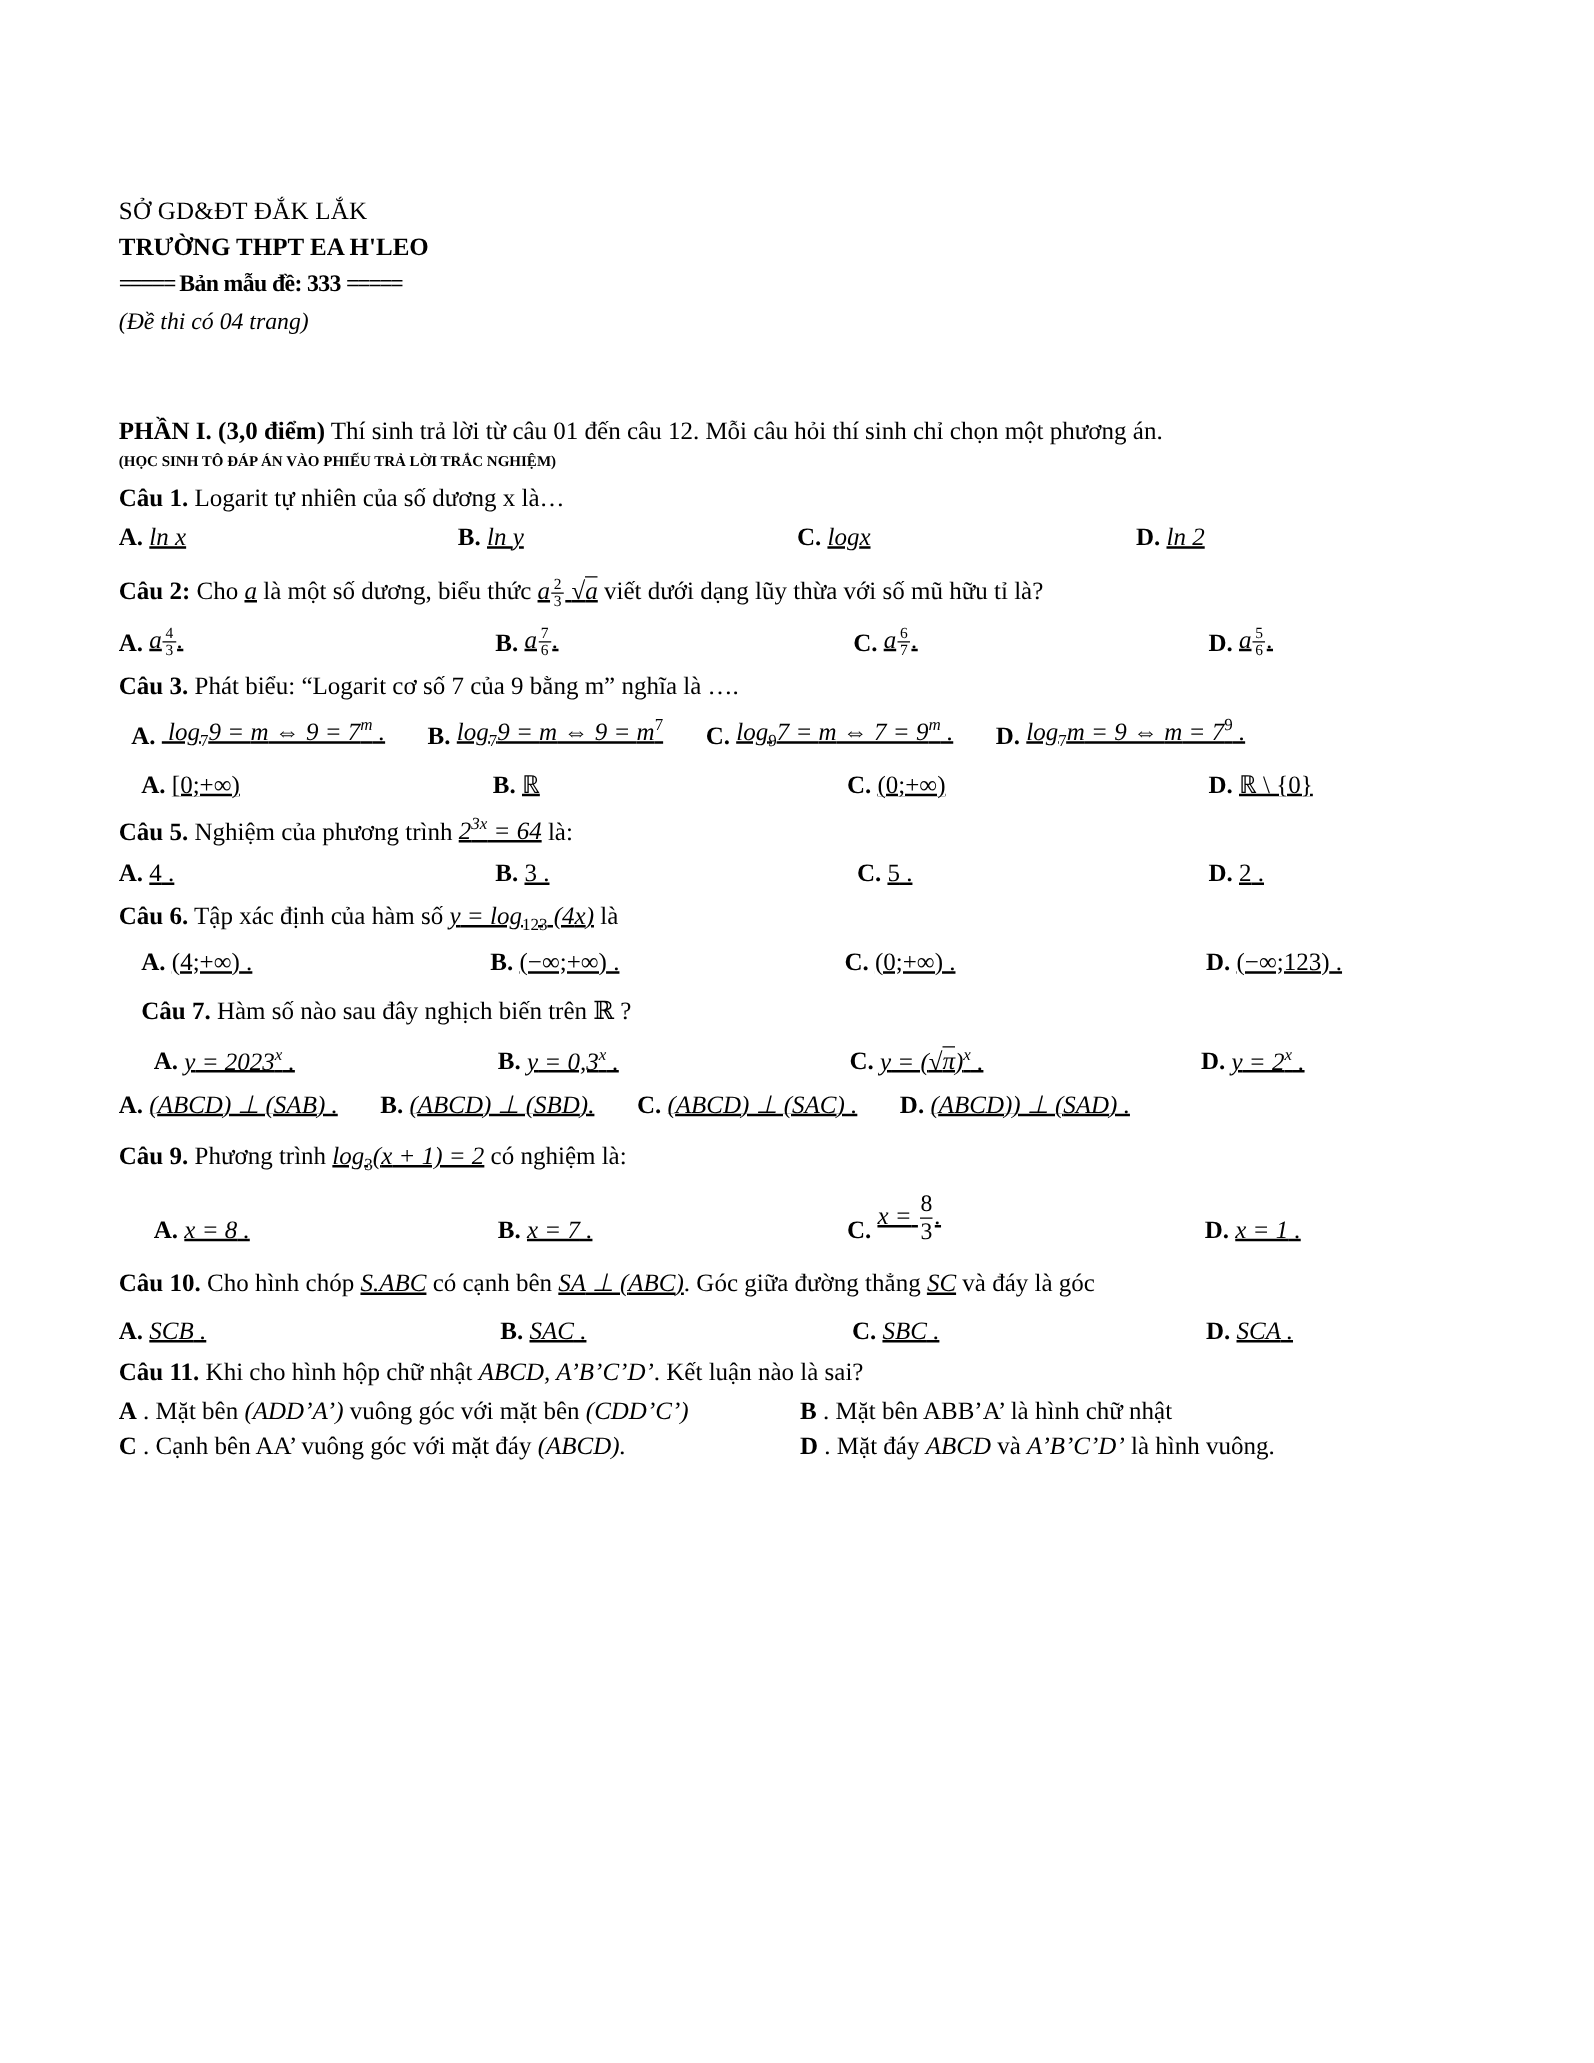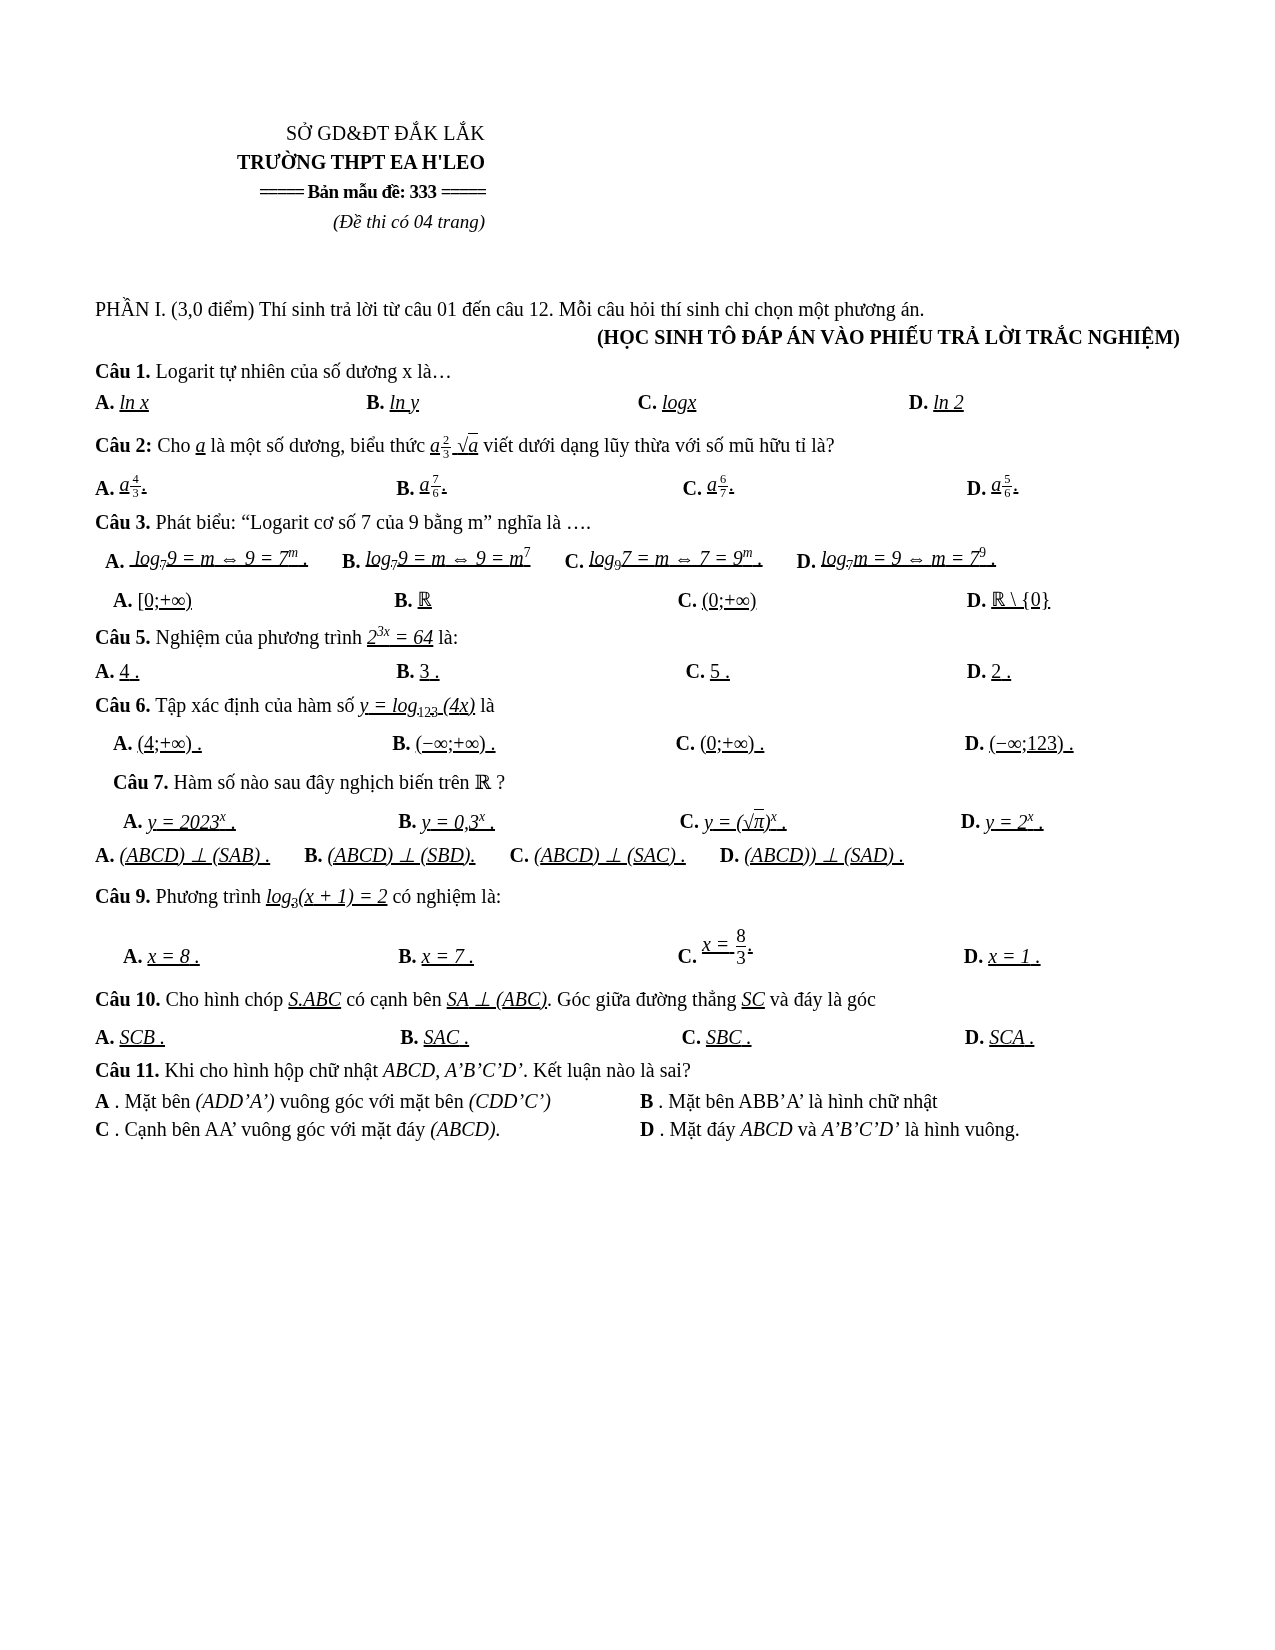--- a/index.html
+++ b/index.html
@@ -22,22 +22,23 @@
     width: 1275px;
   }
   
   .header {
     display: flex;
     flex-direction: row;
     align-items: flex-start;
   }
   .hdr-left {
     width: 390px;
-    text-align: right;
+    text-align: left;
     padding-top: 2px;
+    margin-top: 36px;
   }
   .hdr-right {
     flex: 1;
     text-align: center;
     padding-top: 2px;
   }
   .hdr-left .l1 {
     font-size: 20px;
     letter-spacing: 0.2px;
   }
@@ -75,26 +76,25 @@
   .hdr-right .r4 {
     font-size: 19.5px;
     margin-top: 6px;
   }
   
   .section-intro {
     margin-top: 62px;
     font-size: 20px;
     line-height: 1.45;
   }
-  .section-intro b { font-weight: normal; margin-top: 36px; }
+  .section-intro b { font-weight: bold; margin-top: 36px; }
   .caps-line {
     font-weight: bold;
-    font-size: 20px;
+    font-size: 12px;
     margin-top: 2px;
-    text-align: right;
   }
   .q {
     margin-top: 7px;
     font-size: 20px;
     line-height: 1.5;
   }
   .q .lbl { font-weight: bold; }
   .ans-row {
     display: flex;
     flex-direction: row;

